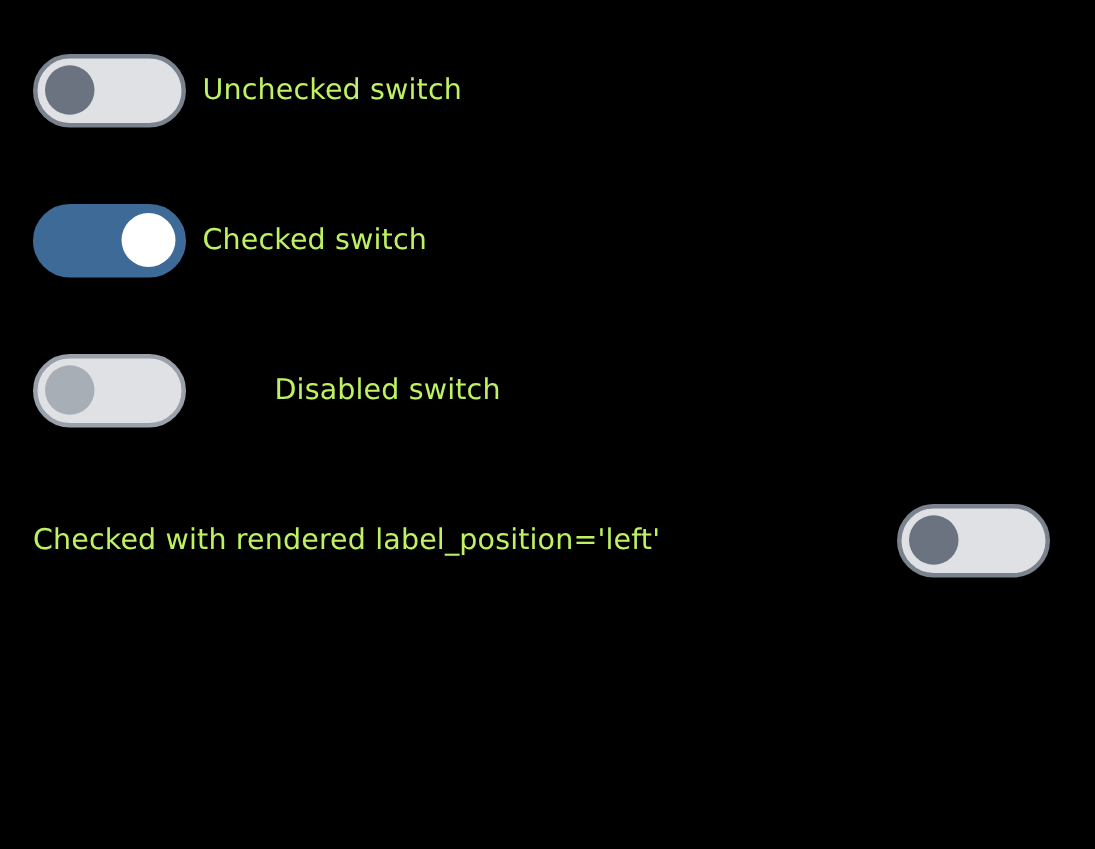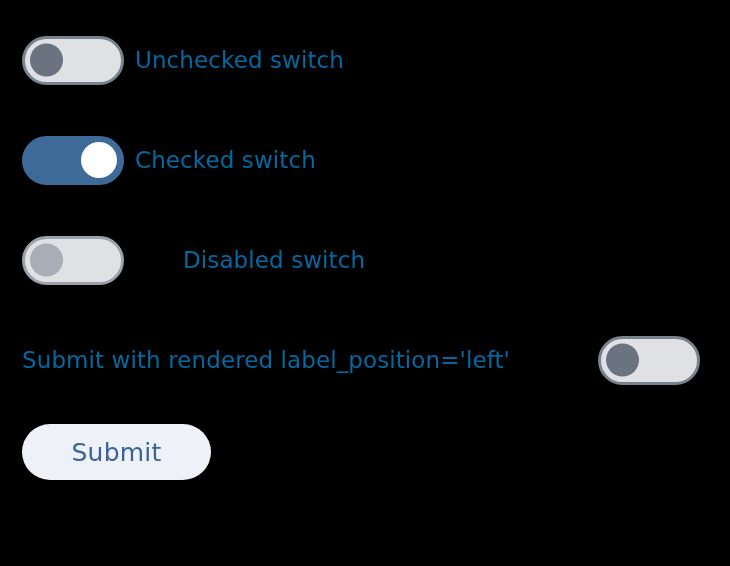--- a/index.html
+++ b/index.html
@@ -63,23 +63,23 @@
     width: 33px;
     height: 33px;
     border-radius: 50%;
   }
   .switch.off .knob      { left: 5px;  background: #6b7280; }
   .switch.disabled .knob { left: 5px;  background: #a8aeb5; }
   .switch.on .knob       { right: 4px; width: 36px; height: 36px; background: #ffffff; }
 
   
   .switch-label {
-    font-size: 23px;
+    font-size: 19px;
     line-height: 1;
-    color: #0369a1;
+    color: #bef264;
     letter-spacing: 0.1px;
     white-space: nowrap;
   }
   .switch-row.label-right .switch-label { margin-left: 11px; }
   .switch-row.label-left  .switch-label { margin-right: 8px; }
 
   .spacer { flex: 1 1 auto; }
 
   
   .submit-btn {
@@ -120,22 +120,21 @@
   </div>
 
   <div class="switch-row label-right" style="top: 232px; gap: 48px;">
     <div class="switch disabled" role="switch" aria-checked="false" aria-disabled="true">
       <span class="knob"></span>
     </div>
     <span class="switch-label">Disabled switch</span>
   </div>
 
   <div class="switch-row label-left" style="top: 332px;">
-    <span class="switch-label">Submit with rendered label_position='left'</span>
+    <span class="switch-label">Checked with rendered label_position='left'</span>
     <span class="spacer"></span>
     <div class="switch off" role="switch" aria-checked="false">
       <span class="knob"></span>
     </div>
   </div>
 
-  <button class="submit-btn" type="submit">Submit</button>
 
 </div>
 
 </body></html>

